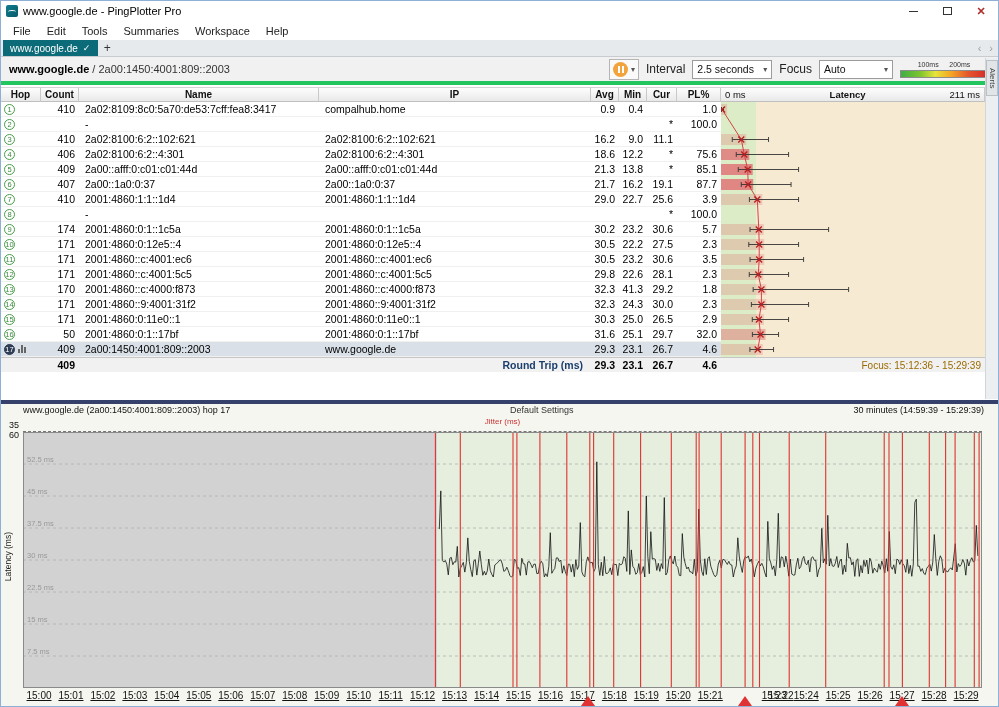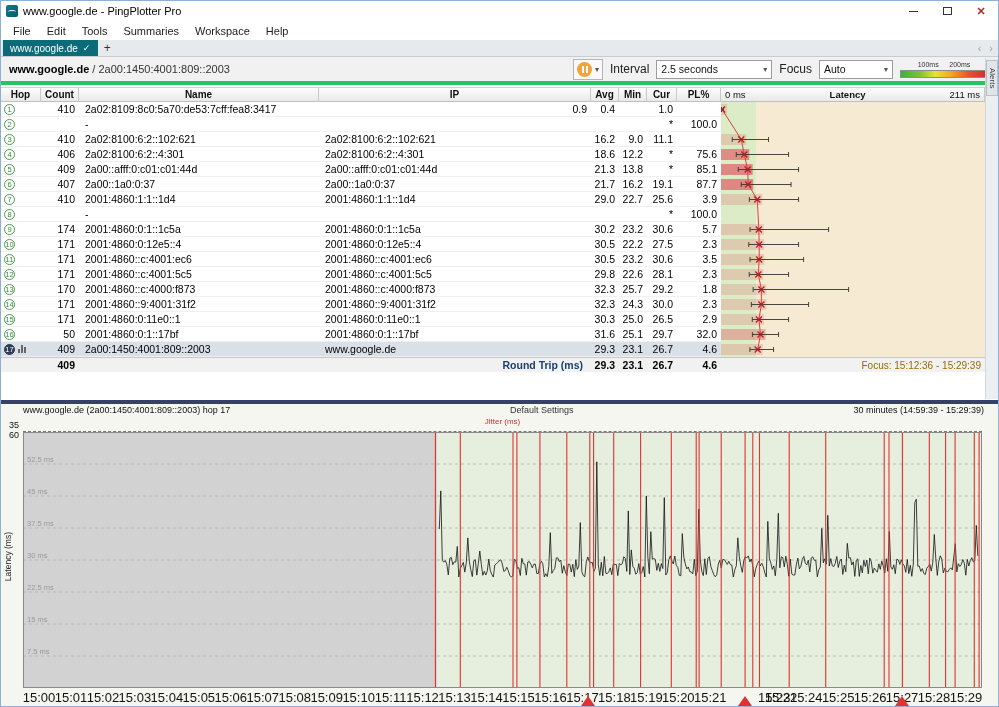--- a/index.html
+++ b/index.html
@@ -33,21 +33,21 @@
   .target { font-size:11px; color:#333; white-space:nowrap; }
   .target b { color:#000; }
   .toolbar-right { margin-left:auto; display:flex; align-items:center; gap:7px; }
   .pause-group { display:flex; align-items:center; border:1px solid #b5b5b5; background:#fafafa; height:21px; padding:0 3px; gap:3px; }
   .pause-circle { width:15px; height:15px; border-radius:50%; background:#f2a33c; position:relative; }
   .pause-circle::before, .pause-circle::after { content:""; position:absolute; top:4px; width:2px; height:7px; background:#fff; }
   .pause-circle::before { left:5px; } .pause-circle::after { left:9px; }
   .caret { font-size:8px; color:#555; }
   .tb-label { font-size:12px; color:#222; }
   .select { background:#fff; border:1px solid #9c9c9c; height:19px; display:flex; align-items:center; justify-content:space-between; font-size:10.5px; color:#111; padding:0 4px; }
-  .select-interval { width:116px; } .select-focus { width:74px; }
+  .select-interval { width:80px; } .select-focus { width:74px; }
   .legend { width:88px; display:flex; flex-direction:column; justify-content:center; }
   .legend-ticks { position:relative; height:9px; font-size:7px; color:#333; }
   .legend-ticks span { position:absolute; transform:translateX(-50%); }
   .legend-t1 { left:32%; } .legend-t2 { left:68%; }
   .legend-bar { height:8px; border:1px solid #8c8c8c;
     background:linear-gradient(90deg,#3fae45 0%,#7cc42f 22%,#e6e33a 40%,#f5a623 58%,#e5562d 78%,#d42a2a 100%); }
 
   
   .alerts-rail { position:absolute; right:0; top:57px; width:13px; height:341px; background:#eceff1; border-left:1px solid #d2d6d9; }
   .alerts-tab { margin-top:2px; width:12px; height:36px; background:#e1e5e8; border:1px solid #b9c0c6; display:flex; align-items:center; justify-content:center; writing-mode:vertical-rl; font-size:8px; color:#444; }
@@ -90,21 +90,21 @@
   .jitter-strip { height:16px; position:relative; border-bottom:1px dashed #777; margin:0 16px 0 22px; }
   .jitter-max { position:absolute; left:-14px; bottom:1px; font-size:9px; color:#111; }
   .jitter-label { position:absolute; left:50%; top:1px; transform:translateX(-50%); font-size:8px; color:#c33; }
   .graph-row { position:relative; height:275px; }
   .graph { position:absolute; left:22px; top:0; width:810px; height:256px; }
   .y-max { position:absolute; left:8px; top:-2px; font-size:9px; color:#111; }
   .right-max { position:absolute; right:24px; top:0px; font-size:9px; color:#c22; }
   .y-axis-label { position:absolute; left:2px; top:100px; writing-mode:vertical-rl; transform:rotate(180deg); font-size:8.5px; color:#222; }
   .right-axis-label { position:absolute; right:22px; top:92px; writing-mode:vertical-rl; font-size:8px; color:#c22; }
   .x-axis { position:absolute; left:0; top:258px; width:100%; height:14px; }
-  .x-label { position:absolute; transform:translateX(-50%); font-size:13px; color:#111; }
+  .x-label { position:absolute; transform:translateX(-50%); font-size:10px; color:#111;text-decoration:underline; }
   .tri { position:absolute; top:264px; width:0; height:0; border-left:7px solid transparent; border-right:7px solid transparent; border-bottom:10px solid #e03232; transform:translateX(-50%); }
 </style>
 </head>
 <body>
 
 <div class="window">
 
   <div class="titlebar">
     <span class="app-icon"></span>
     <span class="titlebar-title">www.google.de - PingPlotter Pro</span>
@@ -187,20 +187,21 @@
         <span>211 ms</span>
       </span>
     </div>
     <div class="rows">
       <div class="trace-grid row">
           <span class="cell hop-cell">
             <span class="hop-circle">1</span>
           </span>
           <span class="cell c-right">410</span>
           <span class="cell c-left">2a02:8109:8c0:5a70:de53:7cff:fea8:3417</span>
+          <span class="cell c-left">compalhub.home</span>
           <span class="cell c-right">0.9</span>
           <span class="cell c-right">0.4</span>
           <span class="cell c-right"></span>
           <span class="cell c-right">1.0</span>
           <span class="cell "></span>
         </div>
         <div class="trace-grid row">
           <span class="cell hop-cell">
             <span class="hop-circle">2</span>
           </span>
@@ -344,21 +345,21 @@
           <span class="cell "></span>
         </div>
         <div class="trace-grid row">
           <span class="cell hop-cell">
             <span class="hop-circle">13</span>
           </span>
           <span class="cell c-right">170</span>
           <span class="cell c-left">2001:4860::c:4000:f873</span>
           <span class="cell c-left">2001:4860::c:4000:f873</span>
           <span class="cell c-right">32.3</span>
-          <span class="cell c-right">25.7</span>
+          <span class="cell c-right">41.3</span>
           <span class="cell c-right">29.2</span>
           <span class="cell c-right">1.8</span>
           <span class="cell "></span>
         </div>
         <div class="trace-grid row">
           <span class="cell hop-cell">
             <span class="hop-circle">14</span>
           </span>
           <span class="cell c-right">171</span>
           <span class="cell c-left">2001:4860::9:4001:31f2</span>

